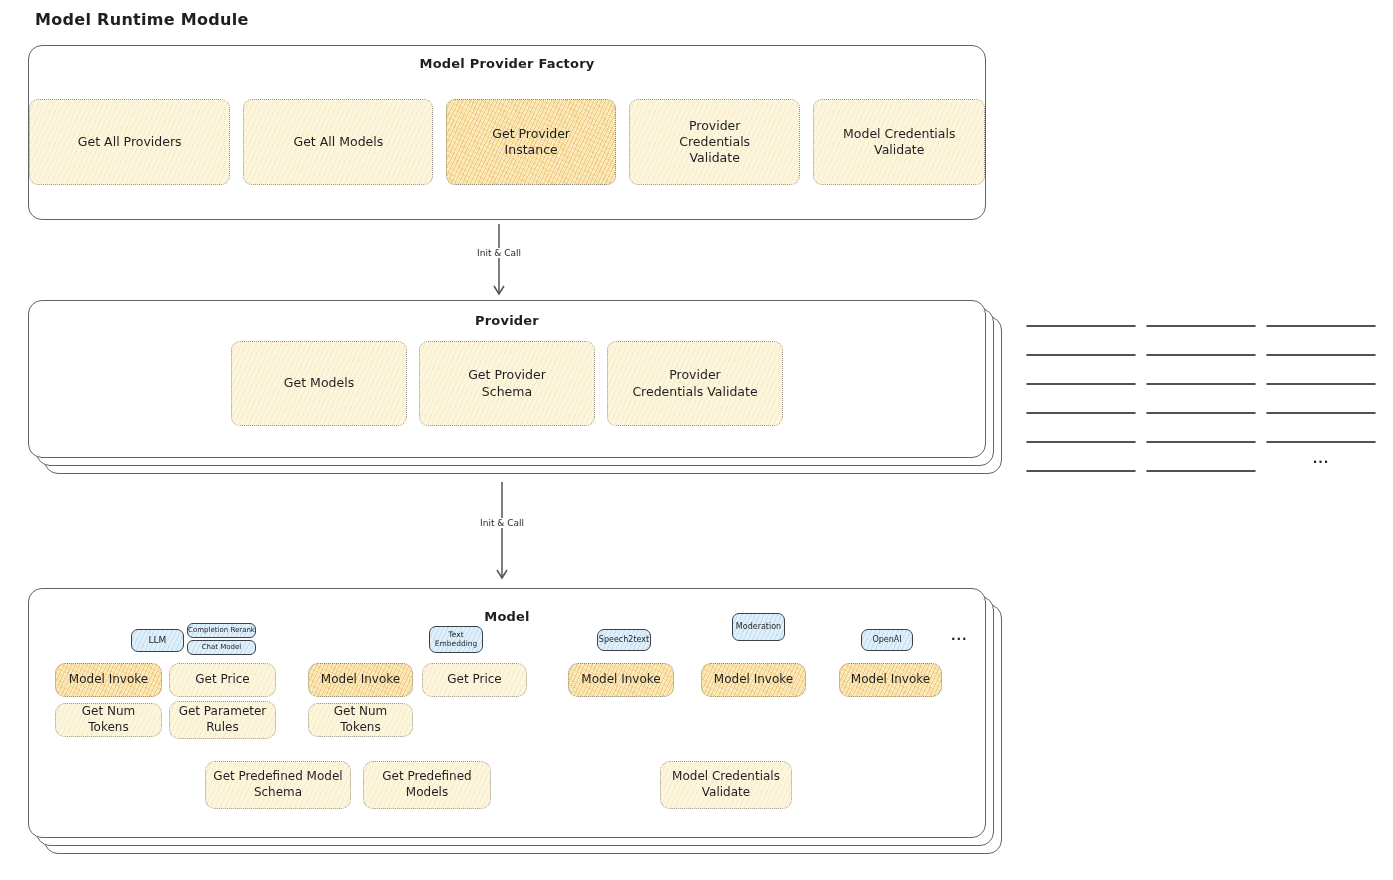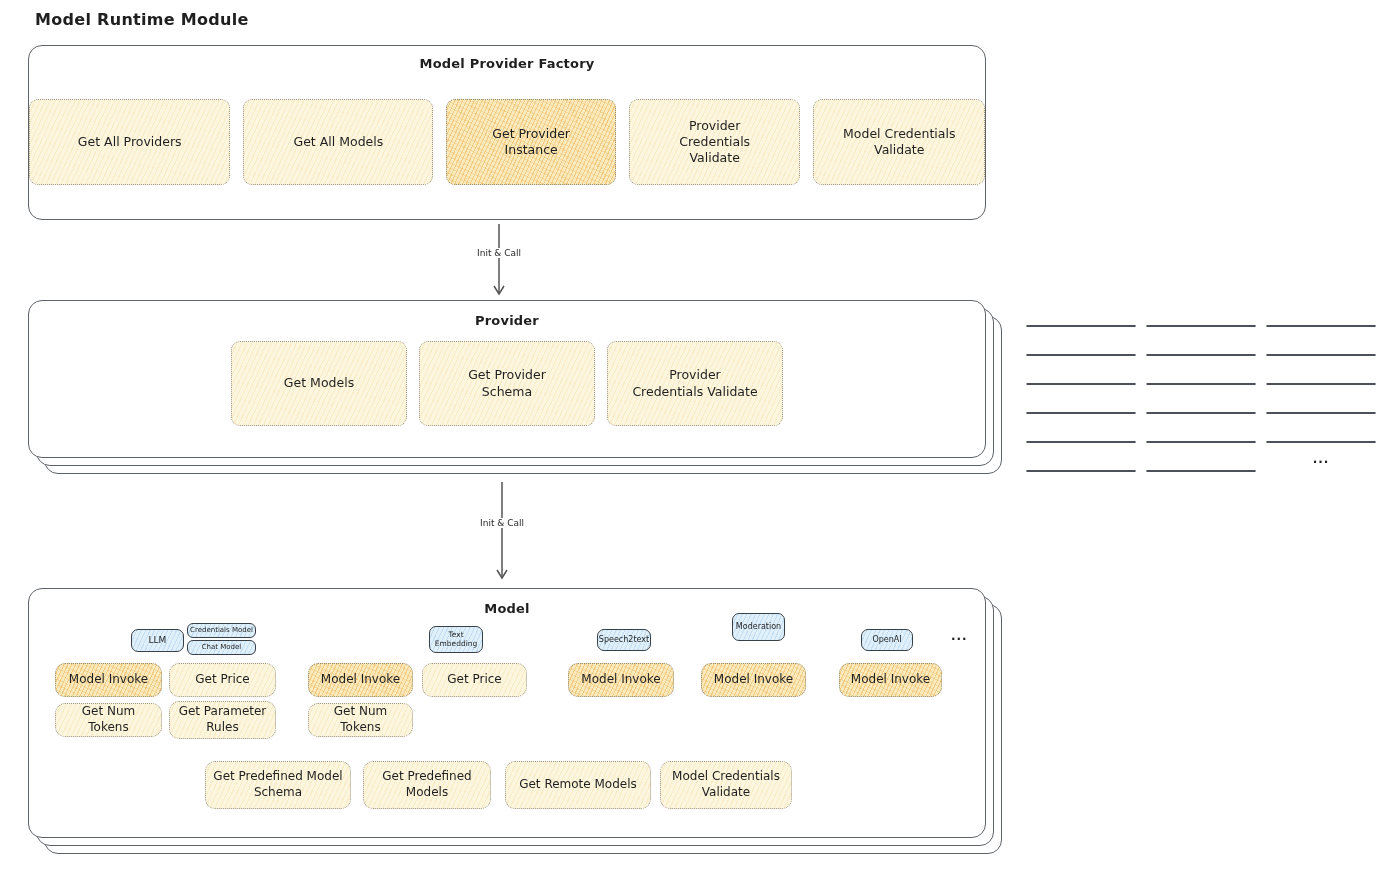--- a/index.html
+++ b/index.html
@@ -154,25 +154,25 @@
     <svg width="16" height="98" viewBox="0 0 16 98">
       <line x1="8" y1="0" x2="8" y2="96" stroke="#555" stroke-width="1.5"></line>
       <polyline points="3,88 8,96 13,88" stroke="#555" stroke-width="1.5" fill="none"></polyline>
     </svg>
     <span class="arrow-label" style="top:36px;">Init &amp; Call</span>
   </div>
 
   <div class="stack" style="left:28px; top:588px; width:958px; height:250px;">
     <div class="layer l2"></div>
     <div class="layer l1"></div>
-    <div class="layer main" style="padding-top:12px;">
+    <div class="layer main" style="padding-top:20px;">
       <div class="panel-title">Model</div>
 
       <div class="tab" style="left:102px; top:40px; width:53px; height:23px;">LLM</div>
-      <div class="tab small" style="left:158px; top:34px; width:69px; height:15px;">Credentials Model</div>
+      <div class="tab small" style="left:158px; top:34px; width:69px; height:15px;">Completion Rerank</div>
       <div class="tab small" style="left:158px; top:51px; width:69px; height:15px;">Chat Model</div>
       <div class="tab wrap" style="left:352px; top:37px; width:54px; height:27px;margin-left:48px;">Text Embedding</div>
       <div class="tab" style="left:568px; top:40px; width:54px; height:22px; font-size:8px;">Speech2text</div>
       <div class="tab" style="left:703px; top:24px; width:53px; height:28px; font-size:8px;">Moderation</div>
       <div class="tab" style="left:832px; top:40px; width:52px; height:22px; font-size:8px;">OpenAI</div>
       <div class="tabs-more" style="left:922px; top:40px;">...</div>
 
       <div class="node hl sm abs" style="left:26px;  top:74px; width:107px; height:34px;">Model Invoke</div>
       <div class="node sm abs" style="left:140px; top:74px; width:107px; height:34px;">Get Price</div>
       <div class="node hl sm abs" style="left:279px; top:74px; width:105px; height:34px;">Model Invoke</div>
@@ -180,18 +180,17 @@
       <div class="node hl sm abs" style="left:539px; top:74px; width:106px; height:34px;">Model Invoke</div>
       <div class="node hl sm abs" style="left:672px; top:74px; width:105px; height:34px;">Model Invoke</div>
       <div class="node hl sm abs" style="left:810px; top:74px; width:103px; height:34px;">Model Invoke</div>
 
       <div class="node sm abs" style="left:26px;  top:114px; width:107px; height:34px;">Get Num Tokens</div>
       <div class="node sm abs" style="left:140px; top:112px; width:107px; height:38px;">Get Parameter Rules</div>
       <div class="node sm abs" style="left:279px; top:114px; width:105px; height:34px;">Get Num Tokens</div>
 
       <div class="node sm abs" style="left:176px; top:172px; width:146px; height:48px;">Get Predefined Model Schema</div>
       <div class="node sm abs" style="left:334px; top:172px; width:128px; height:48px;">Get Predefined Models</div>
-      <div class="node sm abs" style="left:476px; top:172px; width:146px; height:48px;">Get Remote Models</div>
       <div class="node sm abs" style="left:631px; top:172px; width:132px; height:48px;">Model Credentials Validate</div>
     </div>
   </div>
 
 </div>
 
 </body></html>

